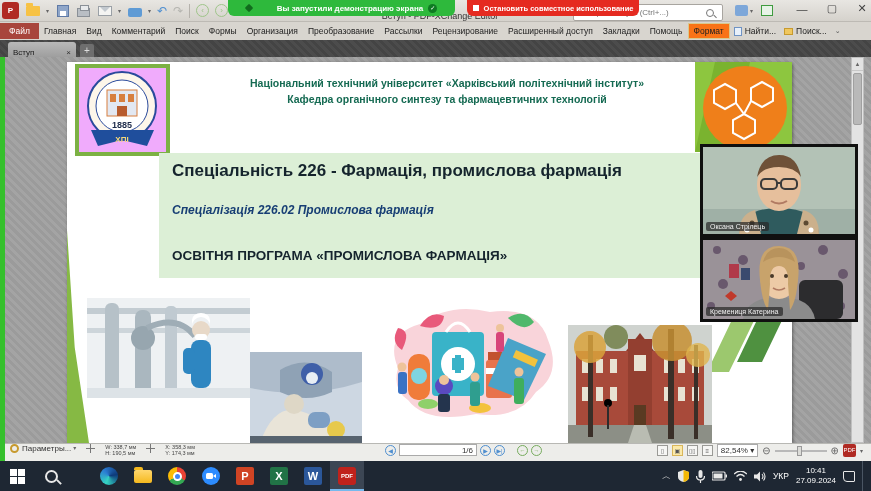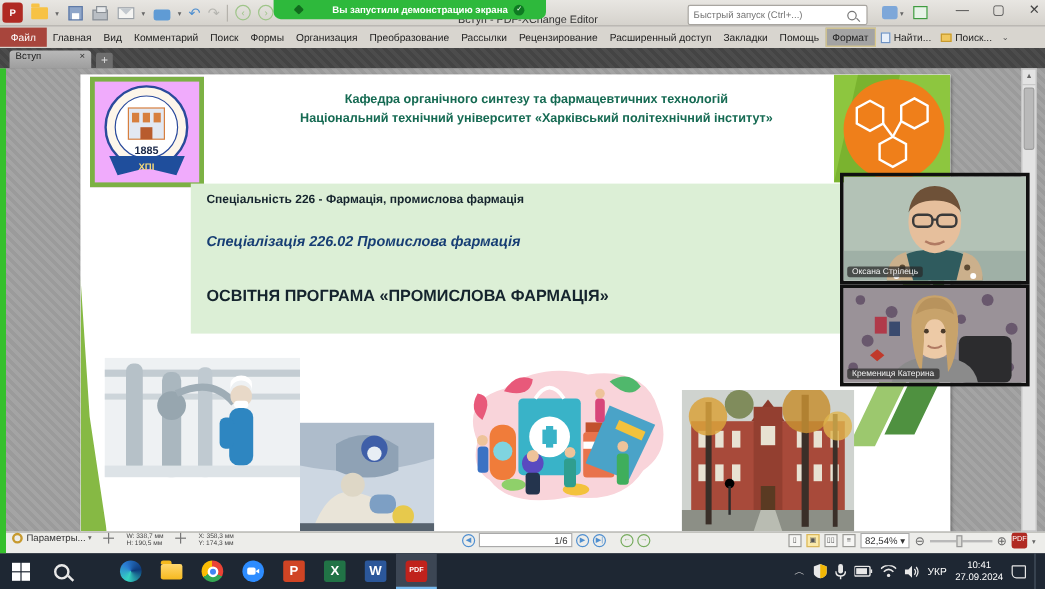--- a/index.html
+++ b/index.html
@@ -50,48 +50,48 @@
   .banner-red { position:absolute; left:467px; top:0; width:172px; height:16px; background:#e52a20;
     border-radius:0 0 6px 6px; display:flex; align-items:center; justify-content:center; gap:5px; z-index:60; }
   .banner-red .txt { color:#fff; font-size:7.5px; font-weight:bold; }
   .stop-sq { width:6px; height:6px; background:#fff; }
 
   
   .menubar { position:absolute; left:0; top:22px; width:871px; height:18px; background:#d8d5cf;
     display:flex; align-items:center; font-size:8.5px; color:#222; }
   .menu-item { padding:2px 5px; white-space:nowrap; }
   .menu-item.file { background:#a8453c; color:#fff; padding:3px 9px; }
-  .menu-item.fmt { background:#a3a3a3; border:1px solid #d9c98c; }
+  .menu-item.fmt { background:#f97316; border:1px solid #d9c98c; }
   .menu-find { display:flex; align-items:center; gap:3px; padding:0 4px; white-space:nowrap; }
   .doc-ic { width:8px; height:9px; background:#e8f0fa; border:1px solid #6f93c4; }
   .fold2-ic { width:9px; height:7px; background:#f0c75e; border:1px solid #c79a2e; }
   .menu-chev { margin-left:4px; font-size:7px; color:#555; }
 
   
   .tabbar { position:absolute; left:0; top:40px; width:871px; height:17px;
     background:repeating-linear-gradient(45deg,#4c4c4c 0 3px,#444 3px 6px); display:flex; align-items:flex-end; }
   .tab { margin-left:8px; width:68px; height:15px; background:linear-gradient(#b9b9b9,#9e9e9e);
-    border-radius:3px 3px 0 0; display:flex; align-items:flex-start; justify-content:space-between; padding:0 5px; }
+    border-radius:3px 3px 0 0; display:flex; align-items:flex-end; justify-content:space-between; padding:0 5px; }
   .tab .lbl { font-size:8px; color:#1a1a1a; }
   .tab .x { font-size:8px; color:#333; }
   .tab-plus { margin-left:4px; width:14px; height:13px; background:#6e6e6e; color:#ddd; font-size:10px;
     display:flex; align-items:center; justify-content:center; border-radius:2px 2px 0 0; }
 
   
   .docarea { position:absolute; left:0; top:57px; width:871px; height:386px;
     background:repeating-linear-gradient(45deg,#a4a4a4 0 3px,#9b9b9b 3px 6px); }
   .share-border { position:absolute; left:0; top:57px; width:5px; height:404px; background:#35c02c; z-index:40; }
   .page { position:absolute; left:67px; top:5px; width:725px; height:381px; background:#fff; box-shadow:1px 1px 3px rgba(0,0,0,.4); overflow:hidden; }
 
   
   .logo-box { position:absolute; left:8px; top:2px; width:95px; height:92px; background:#f0abfc; border:4px solid #7cb144; }
   .uni-header { position:absolute; left:115px; top:14px; width:530px; text-align:center; color:#156a52;
     font-weight:bold; font-size:10.5px; line-height:1.5; }
   .green-block { position:absolute; left:92px; top:91px; width:541px; height:125px; background:#dcefd6; padding:8px 0 0 13px; }
-  .gb1 { font-size:10px; font-weight:bold; color:#15242d; }
+  .gb1 { font-size:17px; font-weight:bold; color:#15242d; }
   .gb2 { margin-top:22px; font-size:12px; font-weight:bold; font-style:italic; color:#173e74; }
   .gb3 { margin-top:31px; font-size:13.5px; font-weight:bold; color:#15242d; }
   .chem-panel { position:absolute; right:0; top:0; width:97px; height:90px; }
   .chev-right { position:absolute; left:600px; top:80px; width:120px; height:230px; }
   .left-wedge { position:absolute; left:0; top:168px; width:22px; height:213px;
     background:#86b944; clip-path:polygon(0 0, 0 100%, 100% 100%, 35% 55%); }
   .photo { position:absolute; overflow:hidden; }
   .caption-sliver { position:absolute; left:40px; bottom:0px; font-size:5px; color:#4a6fae; }
 
   
@@ -205,20 +205,24 @@
       <div class="wincap">▢</div>
       <div class="wincap">✕</div>
     </div>
   </div>
 
   <div class="banner-green">
     <div class="pen-dot"></div>
     <span class="txt">Вы запустили демонстрацию экрана</span>
     <div class="shield-ok">✓</div>
   </div>
+  <div class="banner-red">
+    <div class="stop-sq"></div>
+    <span class="txt">Остановить совместное использование</span>
+  </div>
 
   <div class="menubar">
     <div class="menu-item file">Файл</div>
     <div class="menu-item">Главная</div>
     <div class="menu-item">Вид</div>
     <div class="menu-item">Комментарий</div>
     <div class="menu-item">Поиск</div>
     <div class="menu-item">Формы</div>
     <div class="menu-item">Организация</div>
     <div class="menu-item">Преобразование</div>
@@ -277,22 +281,22 @@
           <rect x="40" y="26" width="6" height="8" fill="#d77f3f"></rect>
           <rect x="49" y="26" width="6" height="8" fill="#d77f3f"></rect>
           <rect x="38" y="38" width="10" height="10" fill="#b85c2e"></rect>
           <text x="43" y="60" font-size="9" text-anchor="middle" fill="#1c2a4a" font-weight="bold">1885</text>
           <polygon points="12,62 75,62 68,78 43,72 19,78" fill="#1f4e9c"></polygon>
           <text x="43" y="74" font-size="8" text-anchor="middle" fill="#f5d87a" font-weight="bold">ХПІ</text>
         </svg>
       </div>
 
       <div class="uni-header">
+        <div>Національний технічний університет «Харківський політехнічний інститут»</div>
         <div>Кафедра органічного синтезу та фармацевтичних технологій</div>
-        <div>Національний технічний університет «Харківський політехнічний інститут»</div>
       </div>
 
       <div class="green-block">
         <div class="gb1">Спеціальність 226 - Фармація, промислова фармація</div>
         <div class="gb2">Спеціалізація 226.02 Промислова фармація</div>
         <div class="gb3">ОСВІТНЯ ПРОГРАМА «ПРОМИСЛОВА ФАРМАЦІЯ»</div>
       </div>
 
       <div class="left-wedge"></div>
 

